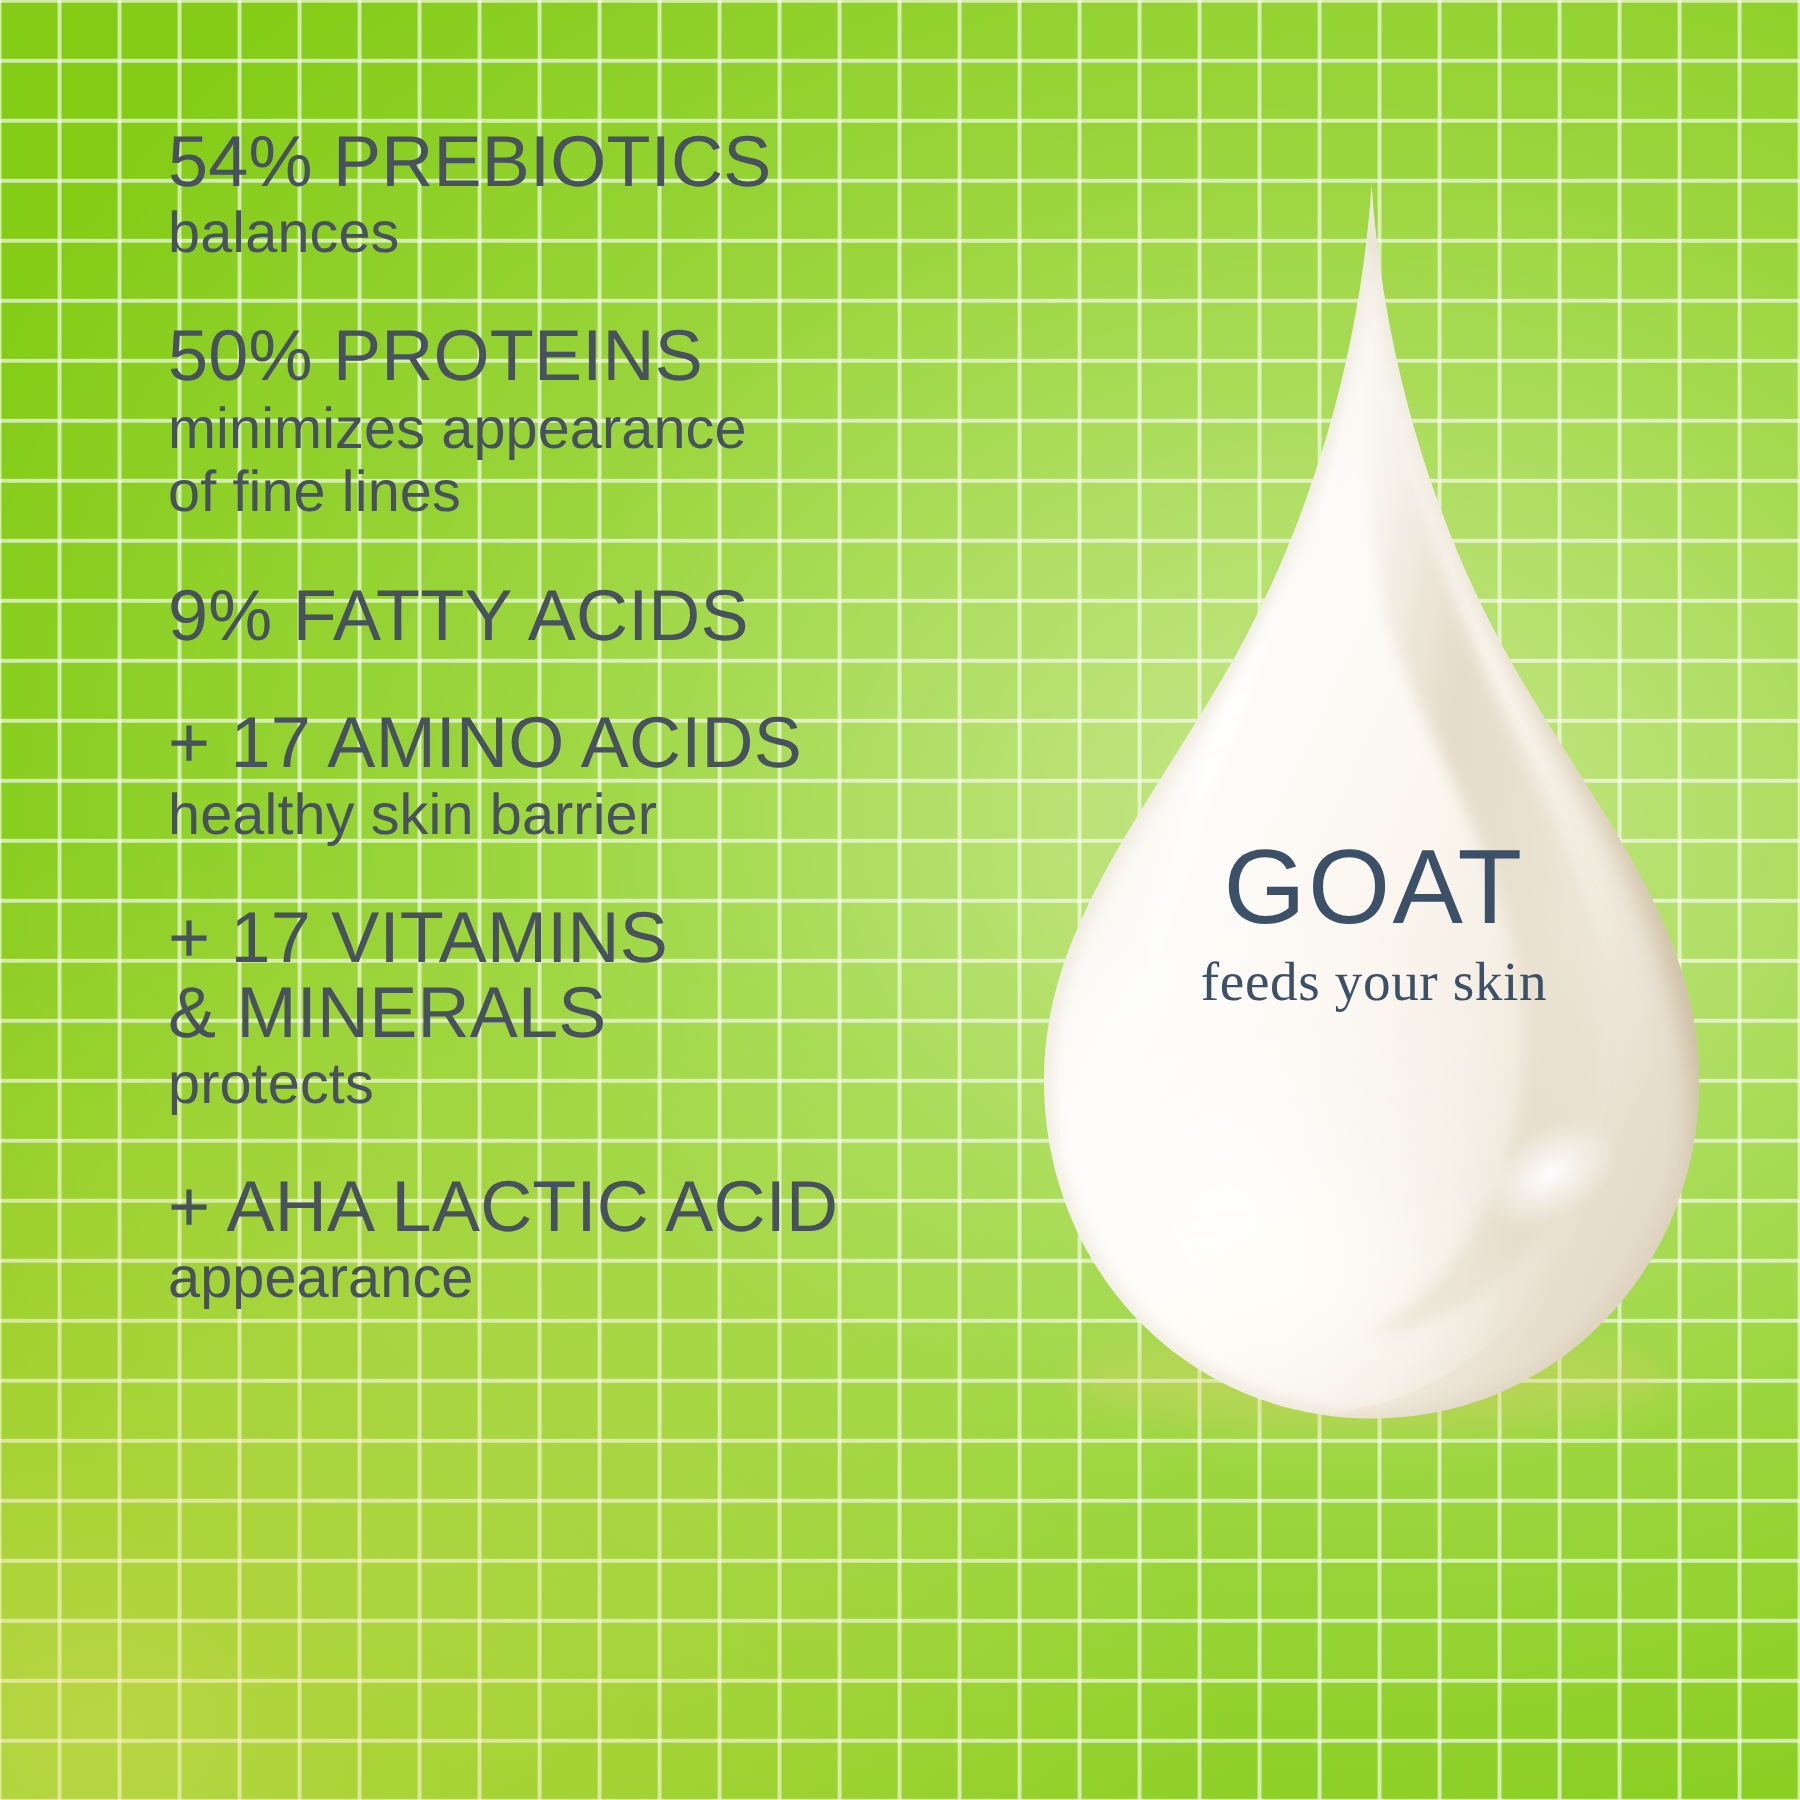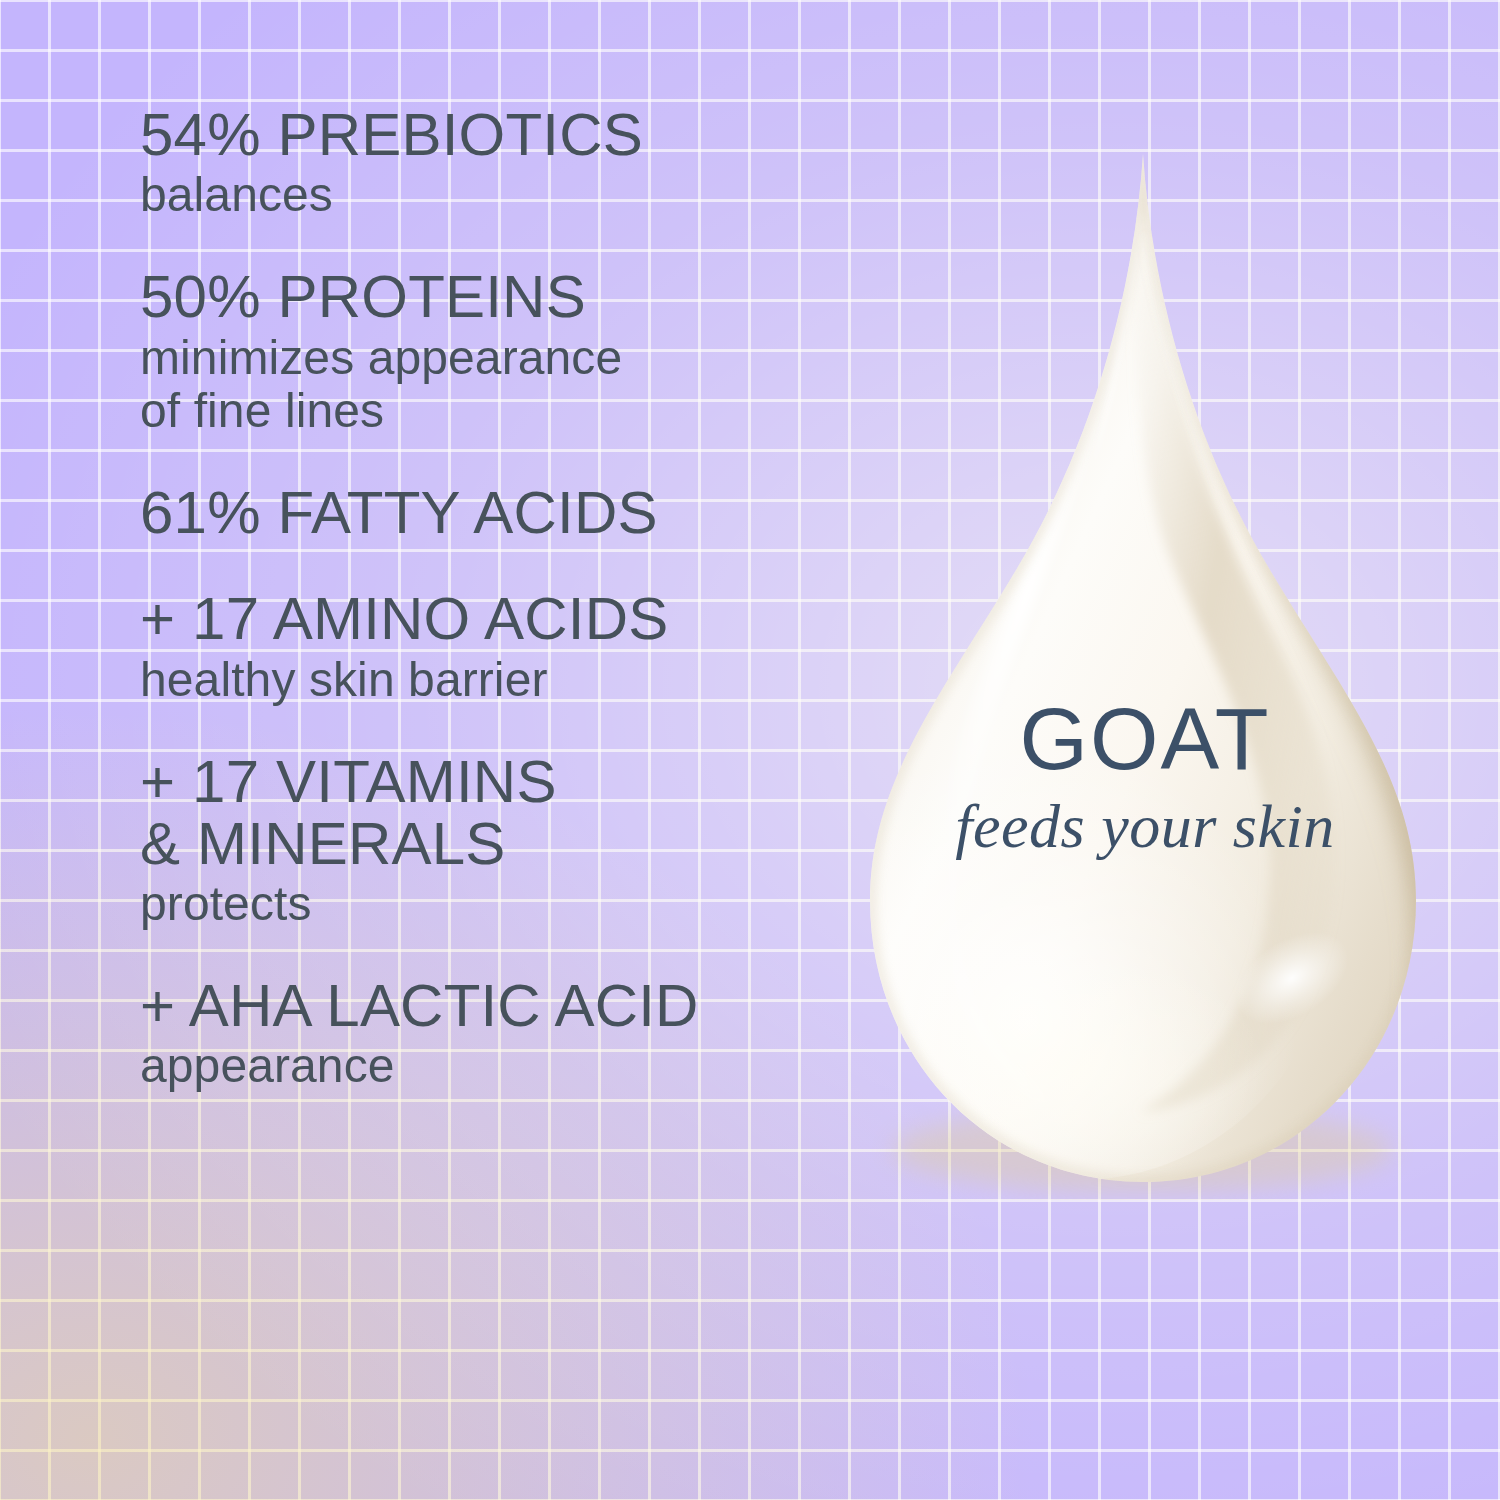--- a/index.html
+++ b/index.html
@@ -7,21 +7,21 @@
     margin: 0;
     padding: 0;
     background: #ffffff;
   }
 
   #canvas {
     position: relative;
     width: 1500px;
     height: 1500px;
     overflow: hidden;
-    background-color: #c4b5fd;
+    background-color: #84cc16;
     font-family: "Liberation Sans", sans-serif;
     -webkit-font-smoothing: antialiased;
   }
 
   
   #grid-bg {
     position: absolute;
     inset: 0;
     background-image:
       linear-gradient(to right, rgba(255,255,255,0.62) 0px, rgba(255,255,255,0.62) 3px, rgba(255,255,255,0) 3px),
@@ -101,22 +101,21 @@
     font-size: 88px;
     line-height: 0.95;
     font-weight: 400;
     letter-spacing: 2px;
     color: #3c5068;
   }
   .brand-tagline {
     display: block;
     margin-top: 14px;
     font-family: "Liberation Serif", "DejaVu Serif", serif;
-    font-style: italic;
-    font-size: 62px;
+    font-size: 46px;
     line-height: 1;
     letter-spacing: 0.5px;
     color: #3c5068;
   }
 </style>
 </head>
 <body>
 
 <div id="canvas">
 
@@ -130,21 +129,21 @@
       <div class="ingredient-benefit">balances</div>
     </div>
 
     <div class="ingredient-block">
       <div class="ingredient-title">50% PROTEINS</div>
       <div class="ingredient-benefit">minimizes appearance
 of fine lines</div>
     </div>
 
     <div class="ingredient-block">
-      <div class="ingredient-title">61% FATTY ACIDS</div>
+      <div class="ingredient-title">9% FATTY ACIDS</div>
     </div>
 
     <div class="ingredient-block">
       <div class="ingredient-title">+ 17 AMINO ACIDS</div>
       <div class="ingredient-benefit">healthy skin barrier</div>
     </div>
 
     <div class="ingredient-block">
       <div class="ingredient-title">+ 17 VITAMINS
 &amp; MINERALS</div>

